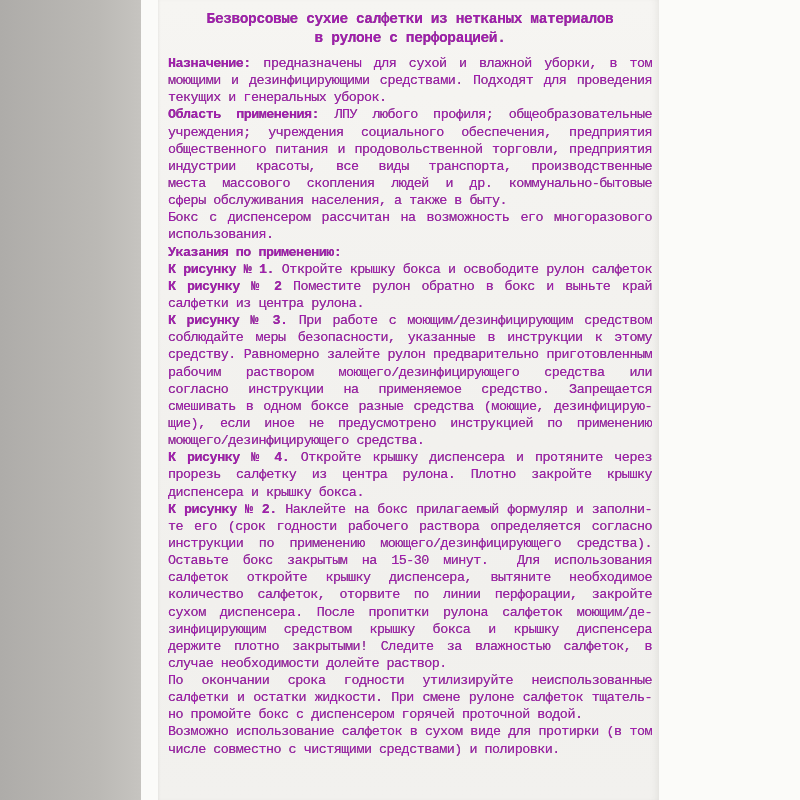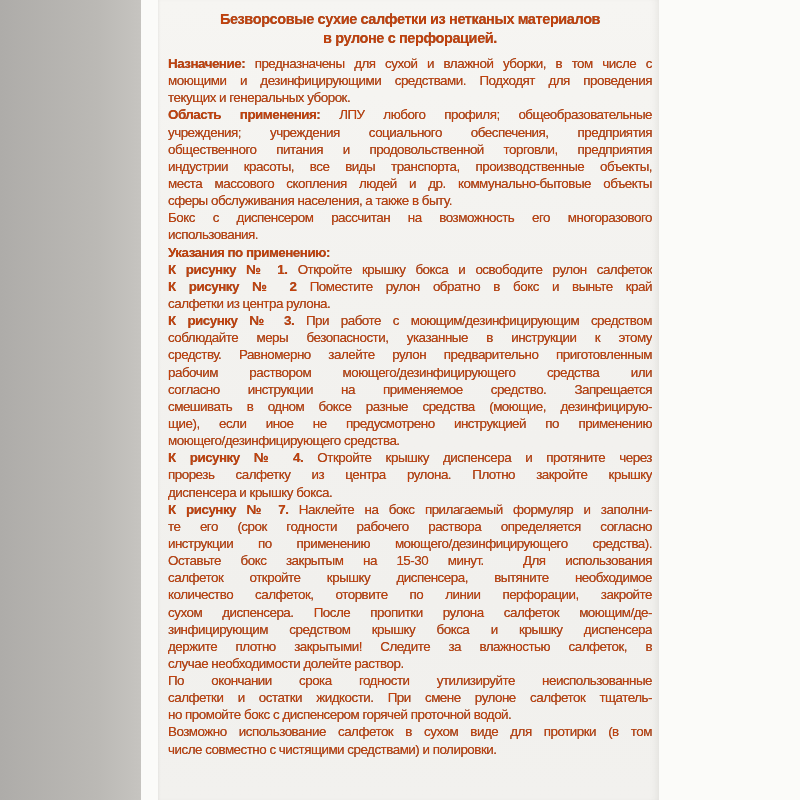--- a/index.html
+++ b/index.html
@@ -16,24 +16,25 @@
     position:absolute;left:141px;top:0;width:17px;height:800px;
     background:linear-gradient(to right,#efede a0%,#ece9e6 0%,#e3e1dd 75%,#d2d0cc 96%,#cbc9c5);
   }
   .label-paper{
     position:absolute;left:158px;top:0;width:501px;height:800px;
     background:linear-gradient(180deg,#f6f5f2,#f3f2ef 35%,#f1f0ed 75%,#f2f1ee);
     box-shadow:inset -7px 0 9px -6px rgba(60,56,50,0.10), inset 2px 0 3px -2px rgba(60,56,50,0.12);
   }
   .label-text{
     position:absolute;left:168px;top:10px;width:484px;
-    color:#c2410c;
+    color:#a21caf;
     font-size:13.4px;
     letter-spacing:-0.5px;
     text-shadow:0 0 0.5px rgba(45,42,38,0.65);
+    font-family:Liberation Mono, monospace;
   }
   .title-line{
     font-weight:bold;
     font-size:14.5px;
     letter-spacing:-0.4px;
     line-height:19px;
     text-align:center;
     white-space:nowrap;
   }
   .tlines{margin-top:7px;}
@@ -78,21 +79,21 @@
         <div class="tline"><span>соблюдайте меры безопасности, указанные в инструкции к этому</span></div>
         <div class="tline"><span>средству. Равномерно залейте рулон предварительно приготовленным</span></div>
         <div class="tline"><span>рабочим раствором моющего/дезинфицирующего средства или</span></div>
         <div class="tline"><span>согласно инструкции на применяемое средство. Запрещается</span></div>
         <div class="tline"><span>смешивать в одном боксе разные средства (моющие, дезинфицирую-</span></div>
         <div class="tline"><span>щие), если иное не предусмотрено инструкцией по применению</span></div>
         <div class="tline end"><span>моющего/дезинфицирующего средства.</span></div>
         <div class="tline"><span class="bold">К рисунку № 4.</span><span> Откройте крышку диспенсера и протяните через</span></div>
         <div class="tline"><span>прорезь салфетку из центра рулона. Плотно закройте крышку</span></div>
         <div class="tline end"><span>диспенсера и крышку бокса.</span></div>
-        <div class="tline"><span class="bold">К рисунку № 7.</span><span> Наклейте на бокс прилагаемый формуляр и заполни-</span></div>
+        <div class="tline"><span class="bold">К рисунку № 2.</span><span> Наклейте на бокс прилагаемый формуляр и заполни-</span></div>
         <div class="tline"><span>те его (срок годности рабочего раствора определяется согласно</span></div>
         <div class="tline"><span>инструкции по применению моющего/дезинфицирующего средства).</span></div>
         <div class="tline"><span>Оставьте бокс закрытым на 15-30 минут.&nbsp; Для использования</span></div>
         <div class="tline"><span>салфеток откройте крышку диспенсера, вытяните необходимое</span></div>
         <div class="tline"><span>количество салфеток, оторвите по линии перфорации, закройте</span></div>
         <div class="tline"><span>сухом диспенсера. После пропитки рулона салфеток моющим/де-</span></div>
         <div class="tline"><span>зинфицирующим средством крышку бокса и крышку диспенсера</span></div>
         <div class="tline"><span>держите плотно закрытыми! Следите за влажностью салфеток, в</span></div>
         <div class="tline end"><span>случае необходимости долейте раствор.</span></div>
         <div class="tline"><span>По окончании срока годности утилизируйте неиспользованные</span></div>

